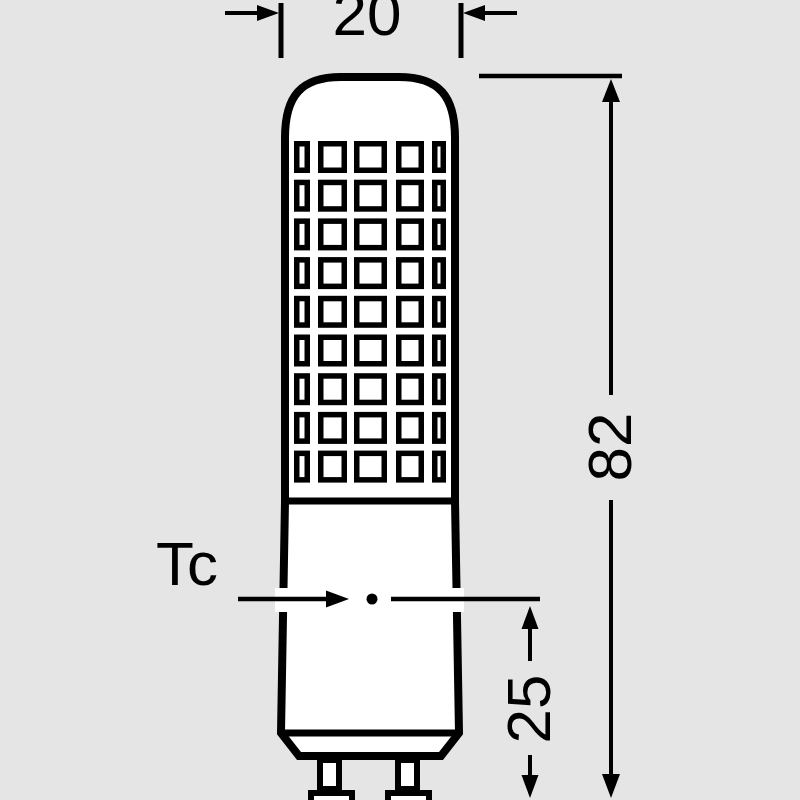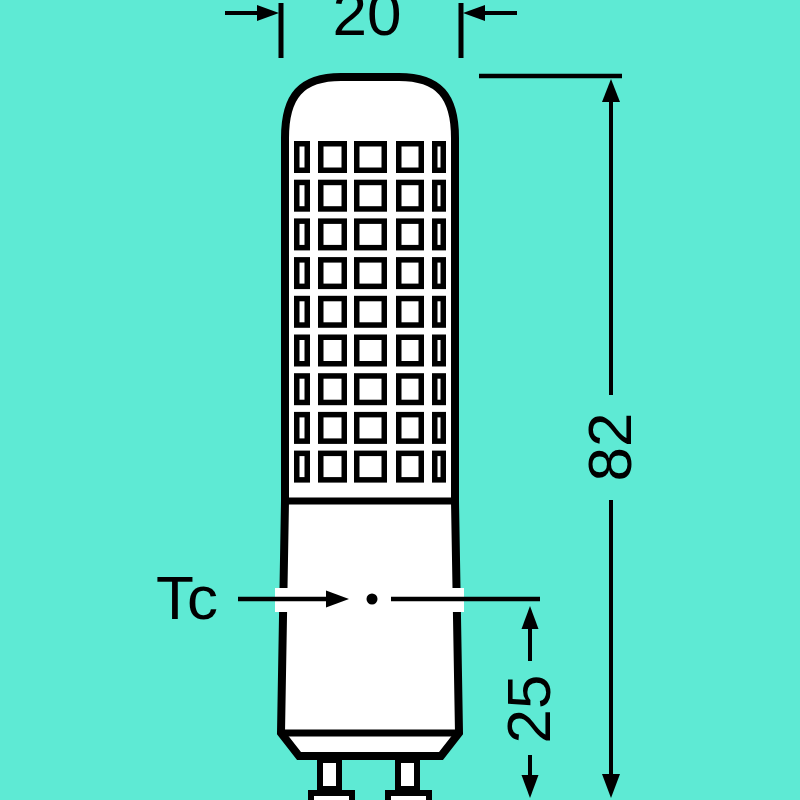--- a/index.html
+++ b/index.html
@@ -4,21 +4,21 @@
 <style>
   html, body {
     margin: 0;
     padding: 0;
     background: #ffffff;
   }
   .stage {
     position: relative;
     width: 800px;
     height: 800px;
-    background: #5eead4;
+    background: #e5e5e5;
     overflow: hidden;
     font-family: "Liberation Sans", sans-serif;
   }
   .stage svg {
     position: absolute;
     left: 0;
     top: 0;
   }
   .lbl {
     position: absolute;
@@ -131,15 +131,15 @@
       <polygon points="530,606 521.5,629 538.5,629" fill="#000000" stroke="none"></polygon>
       <line x1="530" y1="627" x2="530" y2="661"></line>
       <line x1="530" y1="755" x2="530" y2="777"></line>
       <polygon points="530,798 521.5,775 538.5,775" fill="#000000" stroke="none"></polygon>
     </g>
   </svg>
 
   <div class="lbl" style="left:367px; top:14px;">20</div>
   <div class="lbl rot" style="left:610px; top:447px;">82</div>
   <div class="lbl rot" style="left:529px; top:709px;">25</div>
-  <div class="lbl" style="left:187px; top:598px;">Tc</div>
+  <div class="lbl" style="left:187px; top:564px;">Tc</div>
 
 </div>
 
 </body></html>

